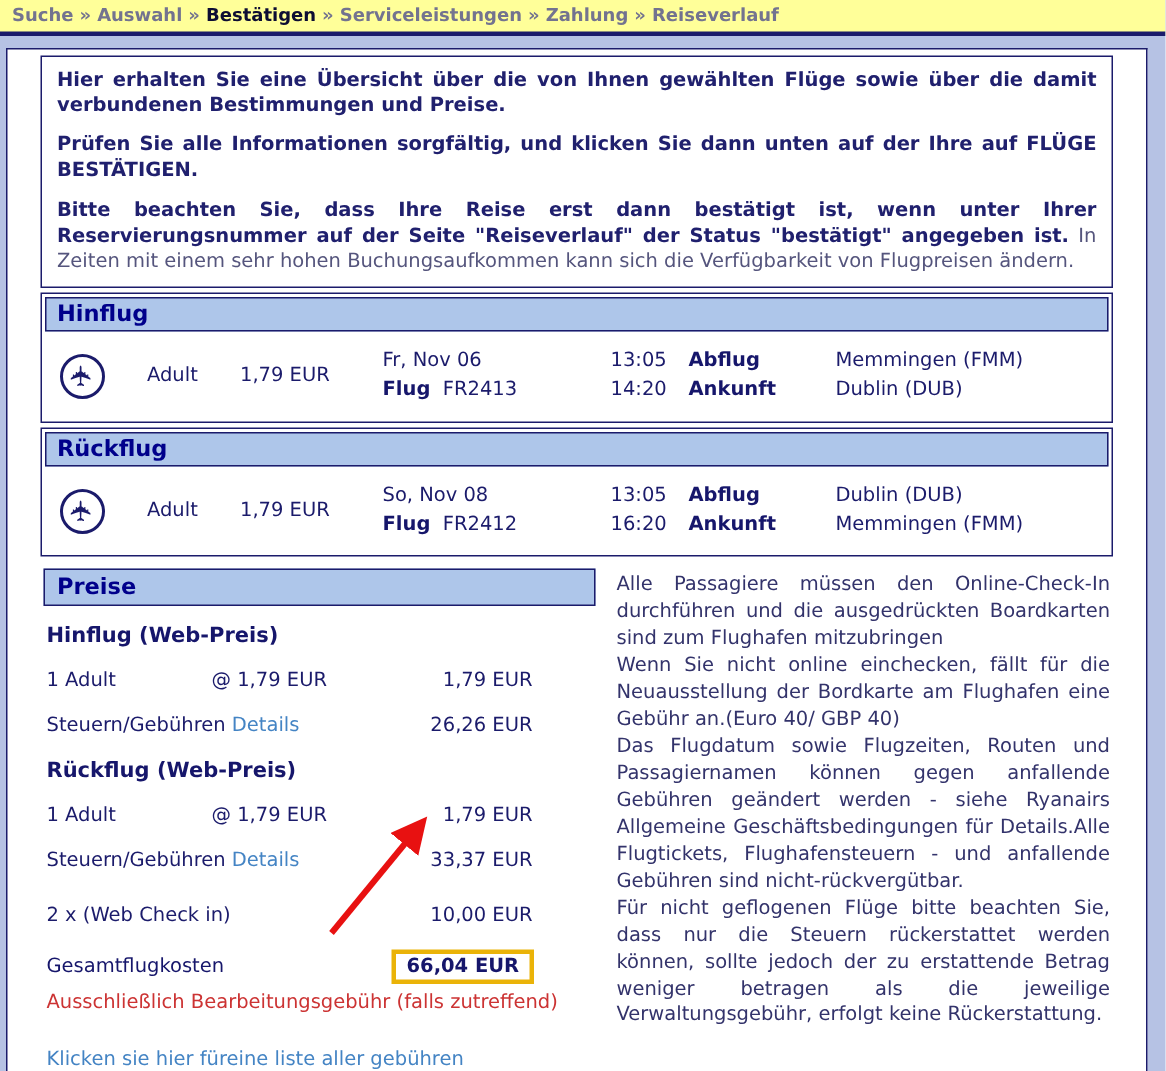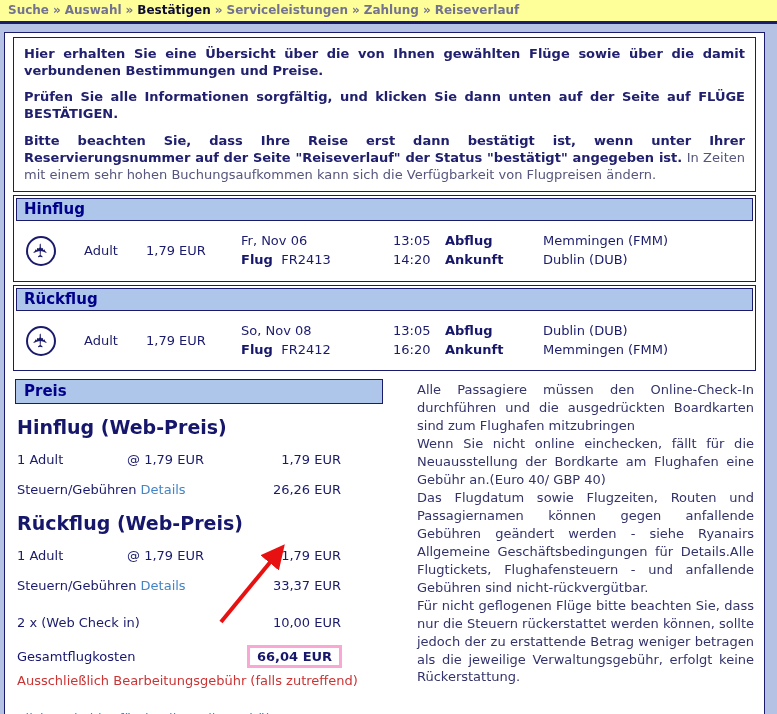--- a/index.html
+++ b/index.html
@@ -22,21 +22,21 @@
   .crumb { color: #73738f; text-decoration: none; cursor: pointer; }
   .crumb.active { color: #0d0d33; }
   .crumbsep { color: #73738f; padding: 0 4px; }
   
   .container {
     position: absolute;
     left: 4px; top: 32px; right: 12px; bottom: 0;
     background: #ffffff;
     border: 1px solid #1b1b6b;
     border-bottom: none;
-    padding: 4px 8px;
+    padding: 4px 22px;
   }
   .sectionbox {
     border: 1px solid #1b1b6b;
     margin-bottom: 3px;
     background: #fff;
   }
   
   .intro { padding: 7px 10px 6px 10px; }
   .intro p { text-align: justify; font-weight: bold; color: #20206e; margin-bottom: 9px; line-height: 1.32; }
   .intro p:last-child { margin-bottom: 2px; }
@@ -74,54 +74,54 @@
   .panelhead {
     background: #aec6ea;
     border: 1px solid #1b1b6b;
     padding: 2px 8px 3px 8px;
     font-size: 15px;
     font-weight: bold;
     color: #00008b;
     margin-bottom: 12px;
   }
   
-  .pheading { font-weight: bold; color: #16166b; margin: 10px 0 14px 2px; font-size: 19px; }
+  .pheading { font-weight: bold; color: #16166b; margin: 10px 0 14px 2px; font-size: 14px; }
   .prow { display: flex; margin: 0 0 15px 2px; align-items: baseline; }
   .plabel { width: 110px; }
   .pmid { flex: 1; }
   .pvalue { width: 100px; text-align: right; margin-right: 42px; }
   .link { color: #4484c4; cursor: pointer; text-decoration: none; text-align: right; }
   .totalrow { display: flex; align-items: center; margin: 4px 0 4px 2px; }
   .totalrow .plabelT { width: 230px; font-weight: normal; color: #16166b; }
   .totalbox {
-    border: 3px solid #f9a8d4;
+    border: 3px solid #eab308;
     padding: 1px 7px;
     font-weight: bold;
     color: #16166b;
   }
   .rednote { color: #cc3333; margin: 5px 0 0 2px; }
   .feeslink { display: inline-block; margin: 23px 0 0 2px; }
   
-  .jp { text-align: justify; color: #33336b; line-height: 1.38; margin-left: 20px; }
+  .jp { text-align: justify; color: #33336b; line-height: 1.38; }
   .infoblock { margin-top: 2px; }
   
   .arrow-svg { position: absolute; left: 205px; top: 536px; pointer-events: none; }
 </style>
 </head>
 <body>
 
 <div class="crumbbar">
   <span class="crumb">Suche</span><span class="crumbsep">»</span><span class="crumb">Auswahl</span><span class="crumbsep">»</span><span class="crumb active">Bestätigen</span><span class="crumbsep">»</span><span class="crumb">Serviceleistungen</span><span class="crumbsep">»</span><span class="crumb">Zahlung</span><span class="crumbsep">»</span><span class="crumb">Reiseverlauf</span>
 </div>
 
 <div class="container">
 
   <div class="sectionbox intro">
     <p>Hier erhalten Sie eine Übersicht über die von Ihnen gewählten Flüge sowie über die damit verbundenen Bestimmungen und Preise.</p>
-    <p>Prüfen Sie alle Informationen sorgfältig, und klicken Sie dann unten auf der Seite auf FLÜGE BESTÄTIGEN.</p>
+    <p>Prüfen Sie alle Informationen sorgfältig, und klicken Sie dann unten auf der Ihre auf FLÜGE BESTÄTIGEN.</p>
     <p><span>Bitte beachten Sie, dass Ihre Reise erst dann bestätigt ist, wenn unter Ihrer Reservierungsnummer auf der Seite "Reiseverlauf" der Status "bestätigt" angegeben ist.</span><span class="normal"> In Zeiten mit einem sehr hohen Buchungsaufkommen kann sich die Verfügbarkeit von Flugpreisen ändern.</span></p>
   </div>
 
   <div class="sectionbox">
     <div class="sechead">Hinflug</div>
     <div class="flightrow">
       <div class="planewrap">
           <span class="plane-circle">
             <span class="plane-glyph">✈</span>
           </span>
@@ -172,21 +172,21 @@
       <div class="cell2">
         <div>Dublin (DUB)</div>
         <div>Memmingen (FMM)</div>
       </div>
     </div>
   </div>
 
   <div class="cols">
 
     <div class="leftcol">
-      <div class="panelhead">Preis</div>
+      <div class="panelhead">Preise</div>
 
       <div class="pheading">Hinflug (Web-Preis)</div>
       <div class="prow">
         <span class="plabel">1 Adult</span>
         <span class="pmid">@ 1,79 EUR</span>
         <span class="pvalue">1,79 EUR</span>
       </div>
       <div class="prow">
         <span class="pmid"><span>Steuern/Gebühren</span> <span class="link">Details</span></span>
         <span class="pvalue">26,26 EUR</span>

